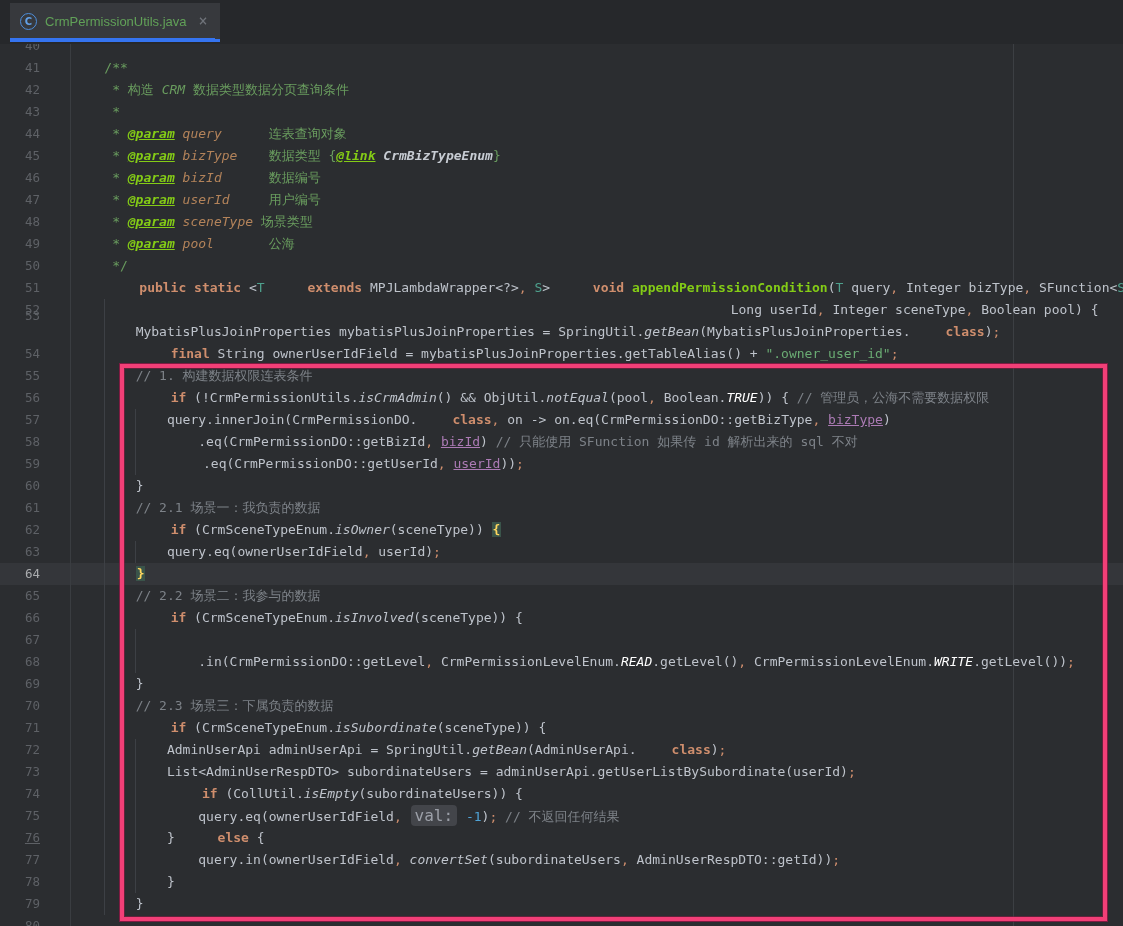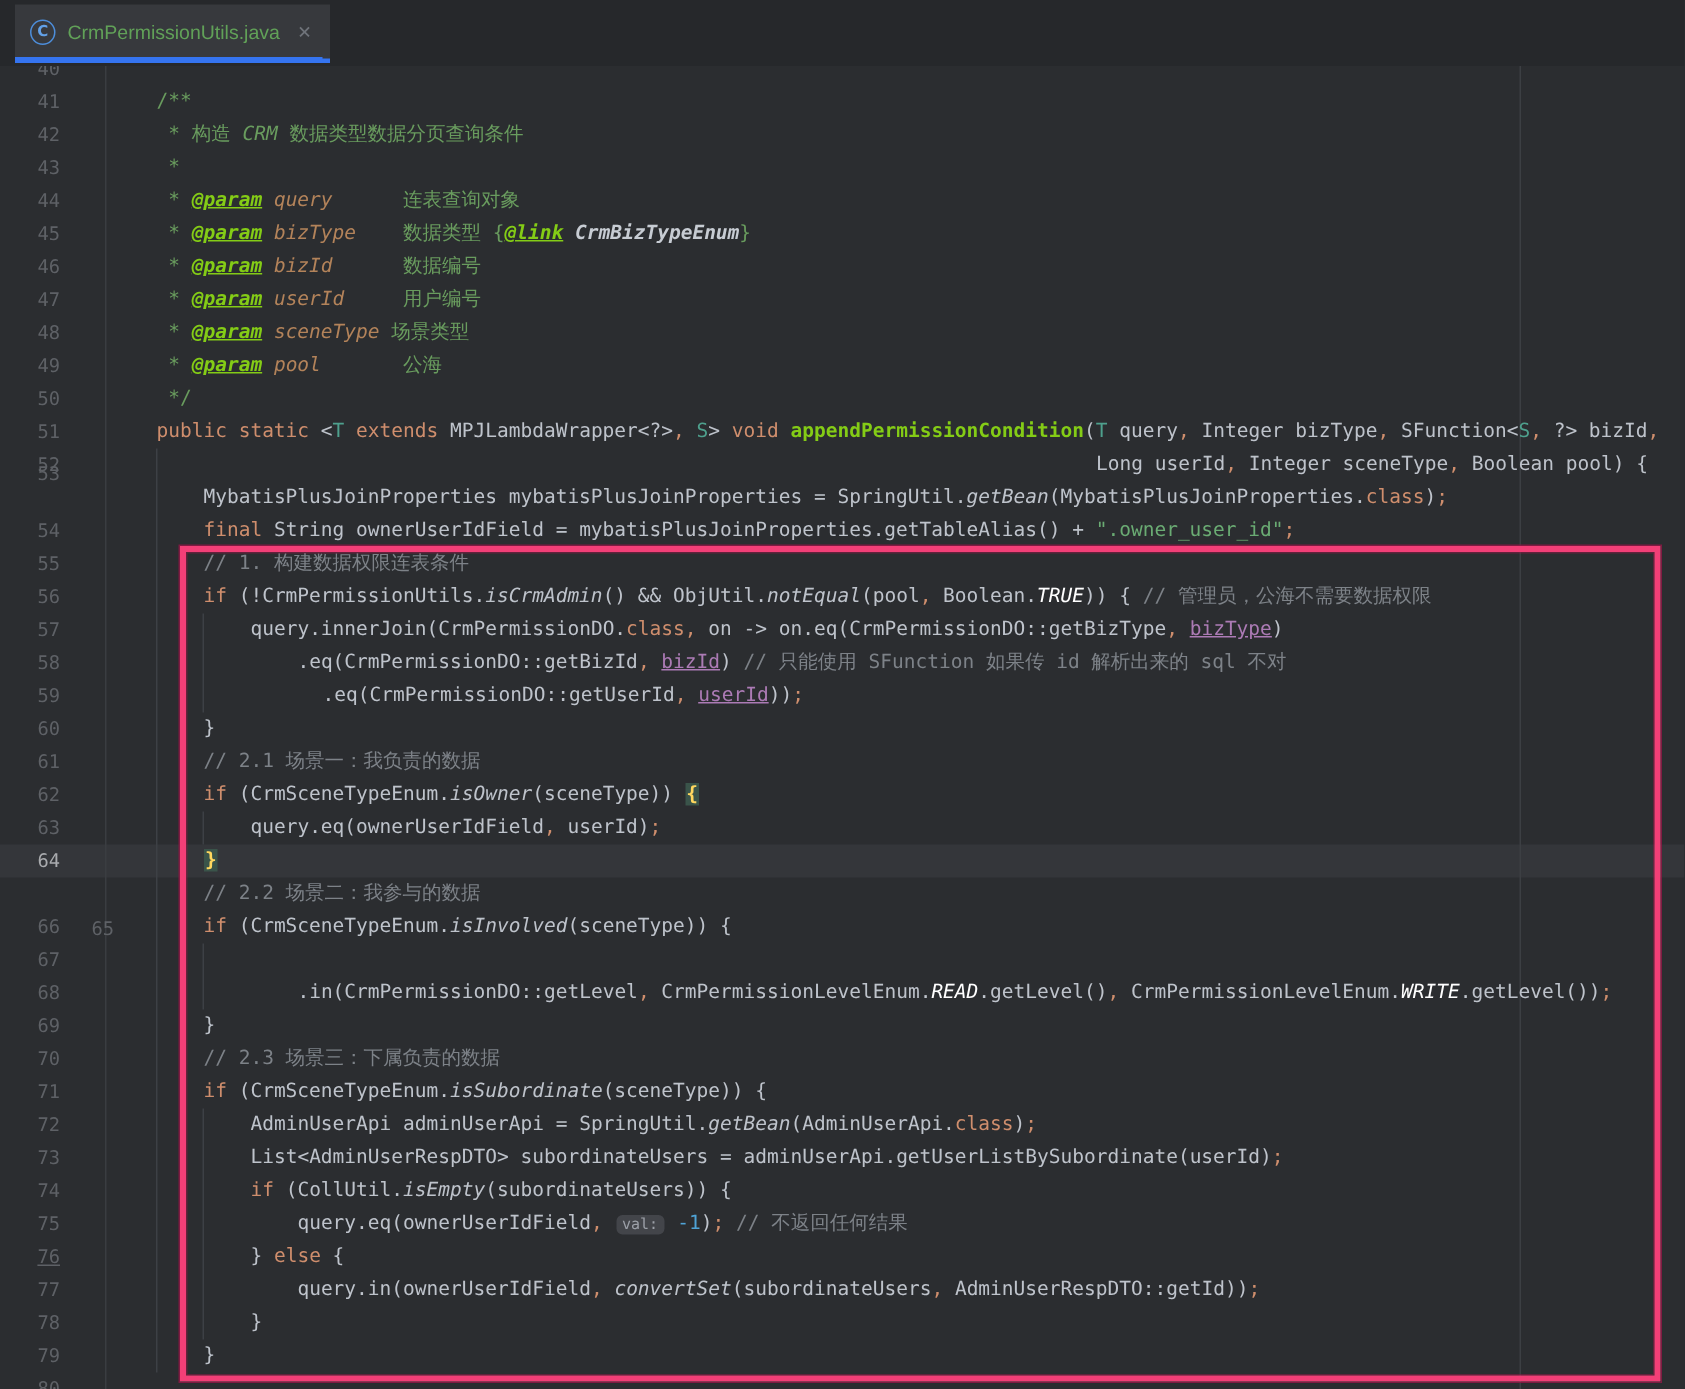--- a/index.html
+++ b/index.html
@@ -22,37 +22,37 @@
   .gutter-border{position:absolute;left:70px;top:44px;width:1px;height:882px;background:#3a3d41;z-index:1;}
   .margin-line{position:absolute;left:1013px;top:44px;width:1px;height:882px;background:#3c3f43;z-index:2;}
   .cur-line-bg{position:absolute;left:0;width:1123px;height:22px;background:#34363a;z-index:1;}
   .guide{position:absolute;width:1px;background:#3d4045;z-index:2;}
   
   .ln{position:absolute;left:0;width:40px;text-align:right;height:22px;line-height:22px;
       color:#5e6166;font-size:12.5px;z-index:3;}
   .ln.cur{color:#a9abae;}
   .cl{position:absolute;height:22px;line-height:22px;font-size:13px;white-space:pre;color:#bec3cb;z-index:3;}
   .s-d {color:#bec3cb;}
-  .s-k {color:#cf8e6d;font-weight:normal;}
+  .s-k {color:#cf8e6d;font-weight:bold;margin-left:35px;}
   .s-p {color:#cf8e6d;}
   .s-c {color:#7d8288;}
   .s-dc{color:#699c5e;}
   .s-dci{color:#699c5e;font-style:italic;}
   .s-dt{color:#84cc16;font-weight:bold;font-style:italic;text-decoration:underline;}
   .s-dp{color:#b3835a;font-style:italic;}
   .s-dl{color:#c7ccd3;font-weight:bold;font-style:italic;}
   .s-s {color:#6aab73;}
   .s-n {color:#4fa3d6;}
   .s-cn{color:#ffffff;font-style:italic;}
   .s-pm{color:#ac7bb5;text-decoration:underline;}
   .s-md{color:#84cc16;font-weight:bold;}
   .s-im{color:#bec3cb;font-style:italic;}
   .s-tp{color:#4ea08d;}
   .s-bh{color:#ffd75e;font-weight:bold;background:#3a544a;padding:0 1px;}
-  .s-il{color:#9ca0a8;background:#43454a;border-radius:4px;font-size:10px;padding:1px 4px;margin:0 1px;}
+  .s-il{color:#9ca0a8;background:#43454a;border-radius:4px;font-size:16px;padding:1px 4px;margin:0 1px;}
   
   .annotation{position:absolute;left:120px;top:364px;width:979px;height:549px;
       border:4px solid #f23f77;box-shadow:0 0 0 1px rgba(142,25,69,.85), inset 0 0 0 1px rgba(142,25,69,.55);
       z-index:6;pointer-events:none;}
 </style>
 </head>
 <body>
 
 <div style="position:absolute;inset:0;">
   <div class="cur-line-bg" id="curline" style="top: 563px;"></div>
@@ -85,21 +85,21 @@
       <div class="ln" style="top: 365px;">55</div>
       <div class="ln" style="top: 387px;">56</div>
       <div class="ln" style="top: 409px;">57</div>
       <div class="ln" style="top: 431px;">58</div>
       <div class="ln" style="top: 453px;">59</div>
       <div class="ln" style="top: 475px;">60</div>
       <div class="ln" style="top: 497px;">61</div>
       <div class="ln" style="top: 519px;">62</div>
       <div class="ln" style="top: 541px;">63</div>
       <div class="ln cur" style="top: 563px;">64</div>
-      <div class="ln" style="top: 608px; padding-left: 36px;">65</div>
+      <div class="ln" style="top: 585px;">65</div>
       <div class="ln" style="top: 607px;">66</div>
       <div class="ln" style="top: 629px;">67</div>
       <div class="ln" style="top: 651px;">68</div>
       <div class="ln" style="top: 673px;">69</div>
       <div class="ln" style="top: 695px;">70</div>
       <div class="ln" style="top: 717px;">71</div>
       <div class="ln" style="top: 739px;">72</div>
       <div class="ln" style="top: 761px;">73</div>
       <div class="ln" style="top: 783px;">74</div>
       <div class="ln" style="top: 805px;">75</div>
@@ -121,21 +121,21 @@
       <div class="cl" style="top: 233px; left: 112.15px;"><span class="s-dc">* </span><span class="s-dt">@param</span><span class="s-dc"> </span><span class="s-dp">pool</span><span class="s-dc">       公海</span></div>
       <div class="cl" style="top: 255px; left: 112.15px;"><span class="s-dc">*/</span></div>
       <div class="cl" style="top: 277px; left: 104.32px;"><span class="s-k">public static </span><span class="s-d">&lt;</span><span class="s-tp">T</span><span class="s-d"> </span><span class="s-k">extends</span><span class="s-d"> MPJLambdaWrapper&lt;?&gt;</span><span class="s-p">,</span><span class="s-d"> </span><span class="s-tp">S</span><span class="s-d">&gt; </span><span class="s-k">void</span><span class="s-d"> </span><span class="s-md">appendPermissionCondition</span><span class="s-d">(</span><span class="s-tp">T</span><span class="s-d"> query</span><span class="s-p">,</span><span class="s-d"> Integer bizType</span><span class="s-p">,</span><span class="s-d"> SFunction&lt;</span><span class="s-tp">S</span><span class="s-p">,</span><span class="s-d"> ?&gt; bizId</span><span class="s-p">,</span></div>
       <div class="cl" style="top: 299px; left: 730.72px;"><span class="s-d">Long userId</span><span class="s-p">,</span><span class="s-d"> Integer sceneType</span><span class="s-p">,</span><span class="s-d"> Boolean pool) {</span></div>
       <div class="cl" style="top: 321px; left: 135.64px;"><span class="s-d">MybatisPlusJoinProperties mybatisPlusJoinProperties = SpringUtil.</span><span class="s-im">getBean</span><span class="s-d">(MybatisPlusJoinProperties.</span><span class="s-k">class</span><span class="s-d">)</span><span class="s-p">;</span></div>
       <div class="cl" style="top: 343px; left: 135.64px;"><span class="s-k">final</span><span class="s-d"> String ownerUserIdField = mybatisPlusJoinProperties.getTableAlias() + </span><span class="s-s">".owner_user_id"</span><span class="s-p">;</span></div>
       <div class="cl" style="top: 365px; left: 135.64px;"><span class="s-c">// 1. 构建数据权限连表条件</span></div>
       <div class="cl" style="top: 387px; left: 135.64px;"><span class="s-k">if</span><span class="s-d"> (!CrmPermissionUtils.</span><span class="s-im">isCrmAdmin</span><span class="s-d">() &amp;&amp; ObjUtil.</span><span class="s-im">notEqual</span><span class="s-d">(pool</span><span class="s-p">,</span><span class="s-d"> Boolean.</span><span class="s-cn">TRUE</span><span class="s-d">)) { </span><span class="s-c">// 管理员，公海不需要数据权限</span></div>
       <div class="cl" style="top: 409px; left: 166.96px;"><span class="s-d">query.innerJoin(CrmPermissionDO.</span><span class="s-k">class</span><span class="s-p">,</span><span class="s-d"> on -&gt; on.eq(CrmPermissionDO::getBizType</span><span class="s-p">,</span><span class="s-d"> </span><span class="s-pm">bizType</span><span class="s-d">)</span></div>
       <div class="cl" style="top: 431px; left: 198.28px;"><span class="s-d">.eq(CrmPermissionDO::getBizId</span><span class="s-p">,</span><span class="s-d"> </span><span class="s-pm">bizId</span><span class="s-d">) </span><span class="s-c">// 只能使用 SFunction 如果传 id 解析出来的 sql 不对</span></div>
-      <div class="cl" style="top: 453px; left: 215px;"><span class="s-d">.eq(CrmPermissionDO::getUserId</span><span class="s-p">,</span><span class="s-d"> </span><span class="s-pm">userId</span><span class="s-d">))</span><span class="s-p">;</span></div>
+      <div class="cl" style="top: 453px; left: 203px;"><span class="s-d">.eq(CrmPermissionDO::getUserId</span><span class="s-p">,</span><span class="s-d"> </span><span class="s-pm">userId</span><span class="s-d">))</span><span class="s-p">;</span></div>
       <div class="cl" style="top: 475px; left: 135.64px;"><span class="s-d">}</span></div>
       <div class="cl" style="top: 497px; left: 135.64px;"><span class="s-c">// 2.1 场景一：我负责的数据</span></div>
       <div class="cl" style="top: 519px; left: 135.64px;"><span class="s-k">if</span><span class="s-d"> (CrmSceneTypeEnum.</span><span class="s-im">isOwner</span><span class="s-d">(sceneType)) </span><span class="s-bh">{</span></div>
       <div class="cl" style="top: 541px; left: 166.96px;"><span class="s-d">query.eq(ownerUserIdField</span><span class="s-p">,</span><span class="s-d"> userId)</span><span class="s-p">;</span></div>
       <div class="cl" style="top: 563px; left: 135.64px;"><span class="s-bh">}</span></div>
       <div class="cl" style="top: 585px; left: 135.64px;"><span class="s-c">// 2.2 场景二：我参与的数据</span></div>
       <div class="cl" style="top: 607px; left: 135.64px;"><span class="s-k">if</span><span class="s-d"> (CrmSceneTypeEnum.</span><span class="s-im">isInvolved</span><span class="s-d">(sceneType)) {</span></div>
       <div class="cl" style="top: 651px; left: 198.28px;"><span class="s-d">.in(CrmPermissionDO::getLevel</span><span class="s-p">,</span><span class="s-d"> CrmPermissionLevelEnum.</span><span class="s-cn">READ</span><span class="s-d">.getLevel()</span><span class="s-p">,</span><span class="s-d"> CrmPermissionLevelEnum.</span><span class="s-cn">WRITE</span><span class="s-d">.getLevel())</span><span class="s-p">;</span></div>
       <div class="cl" style="top: 673px; left: 135.64px;"><span class="s-d">}</span></div>
       <div class="cl" style="top: 695px; left: 135.64px;"><span class="s-c">// 2.3 场景三：下属负责的数据</span></div>

